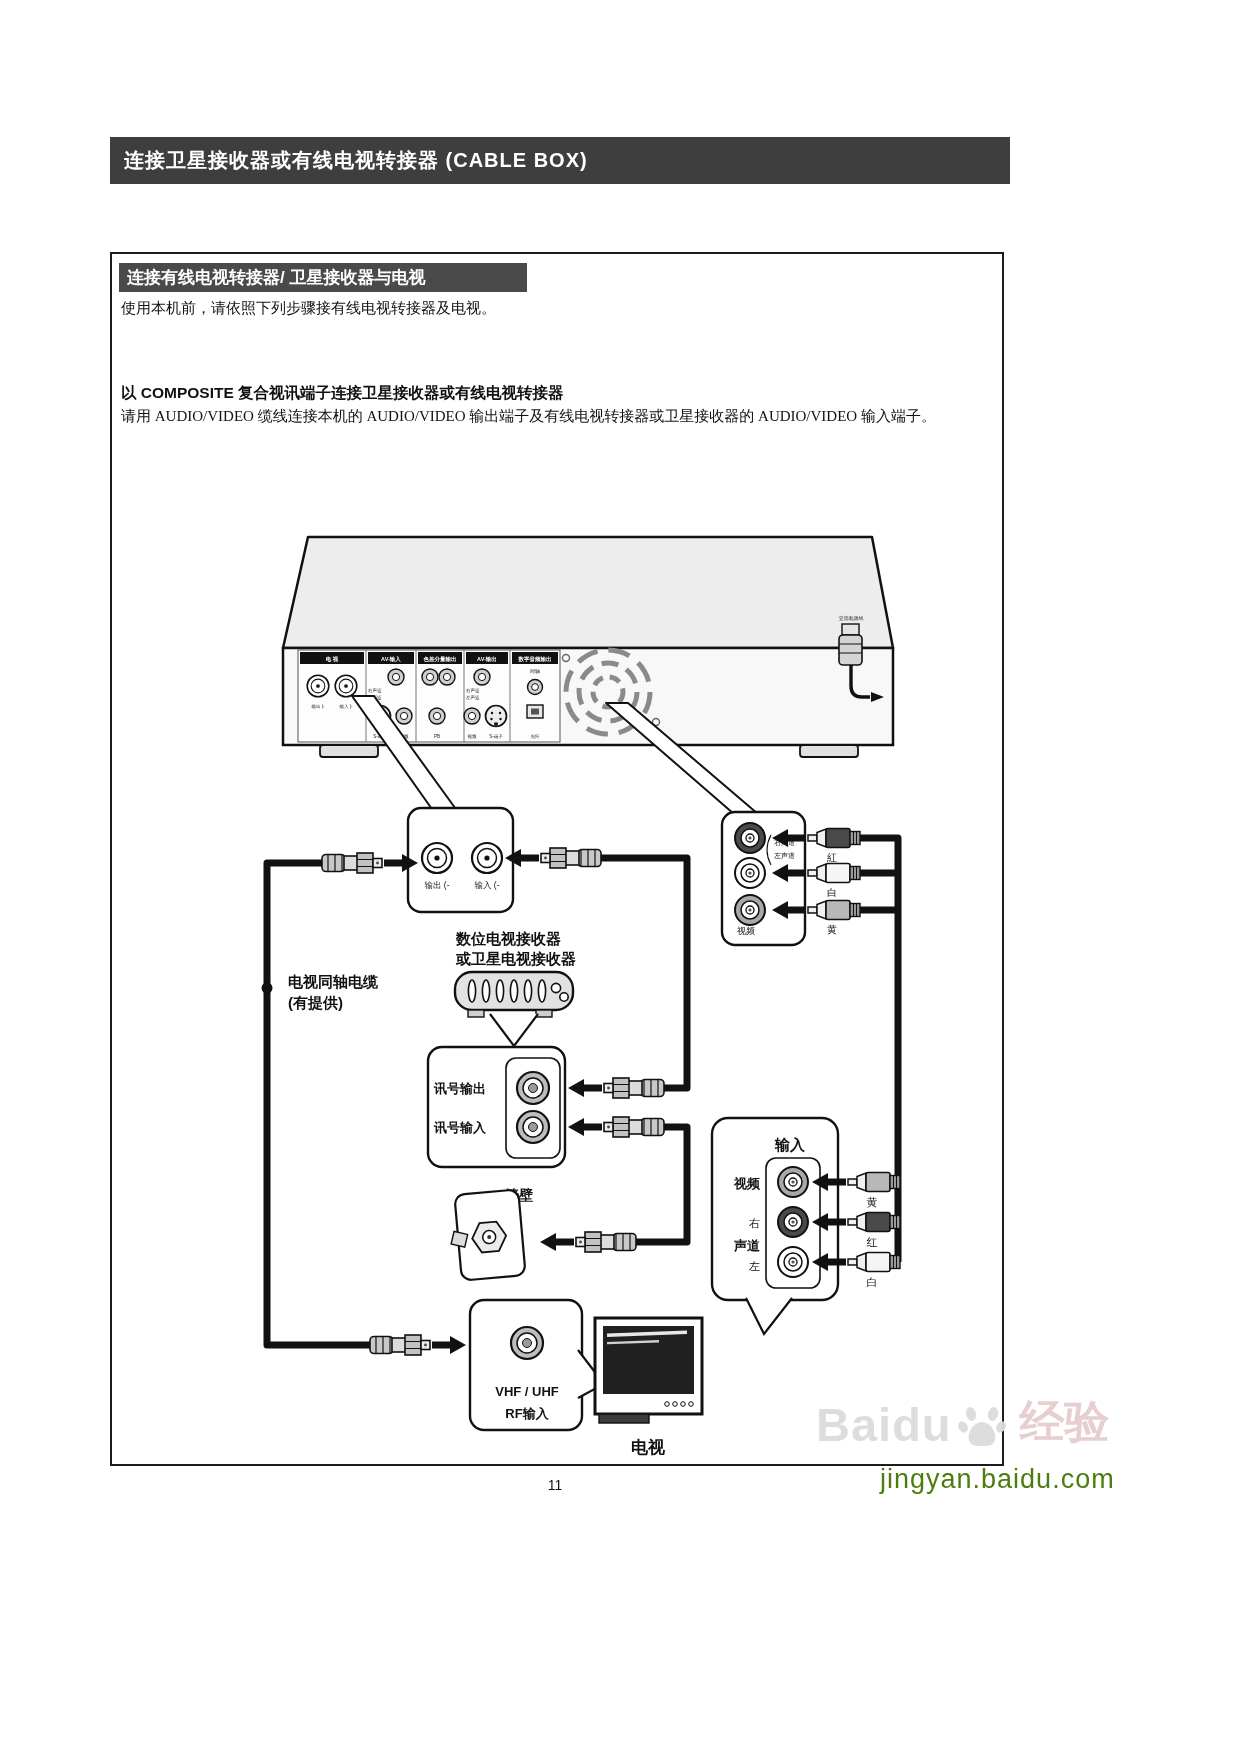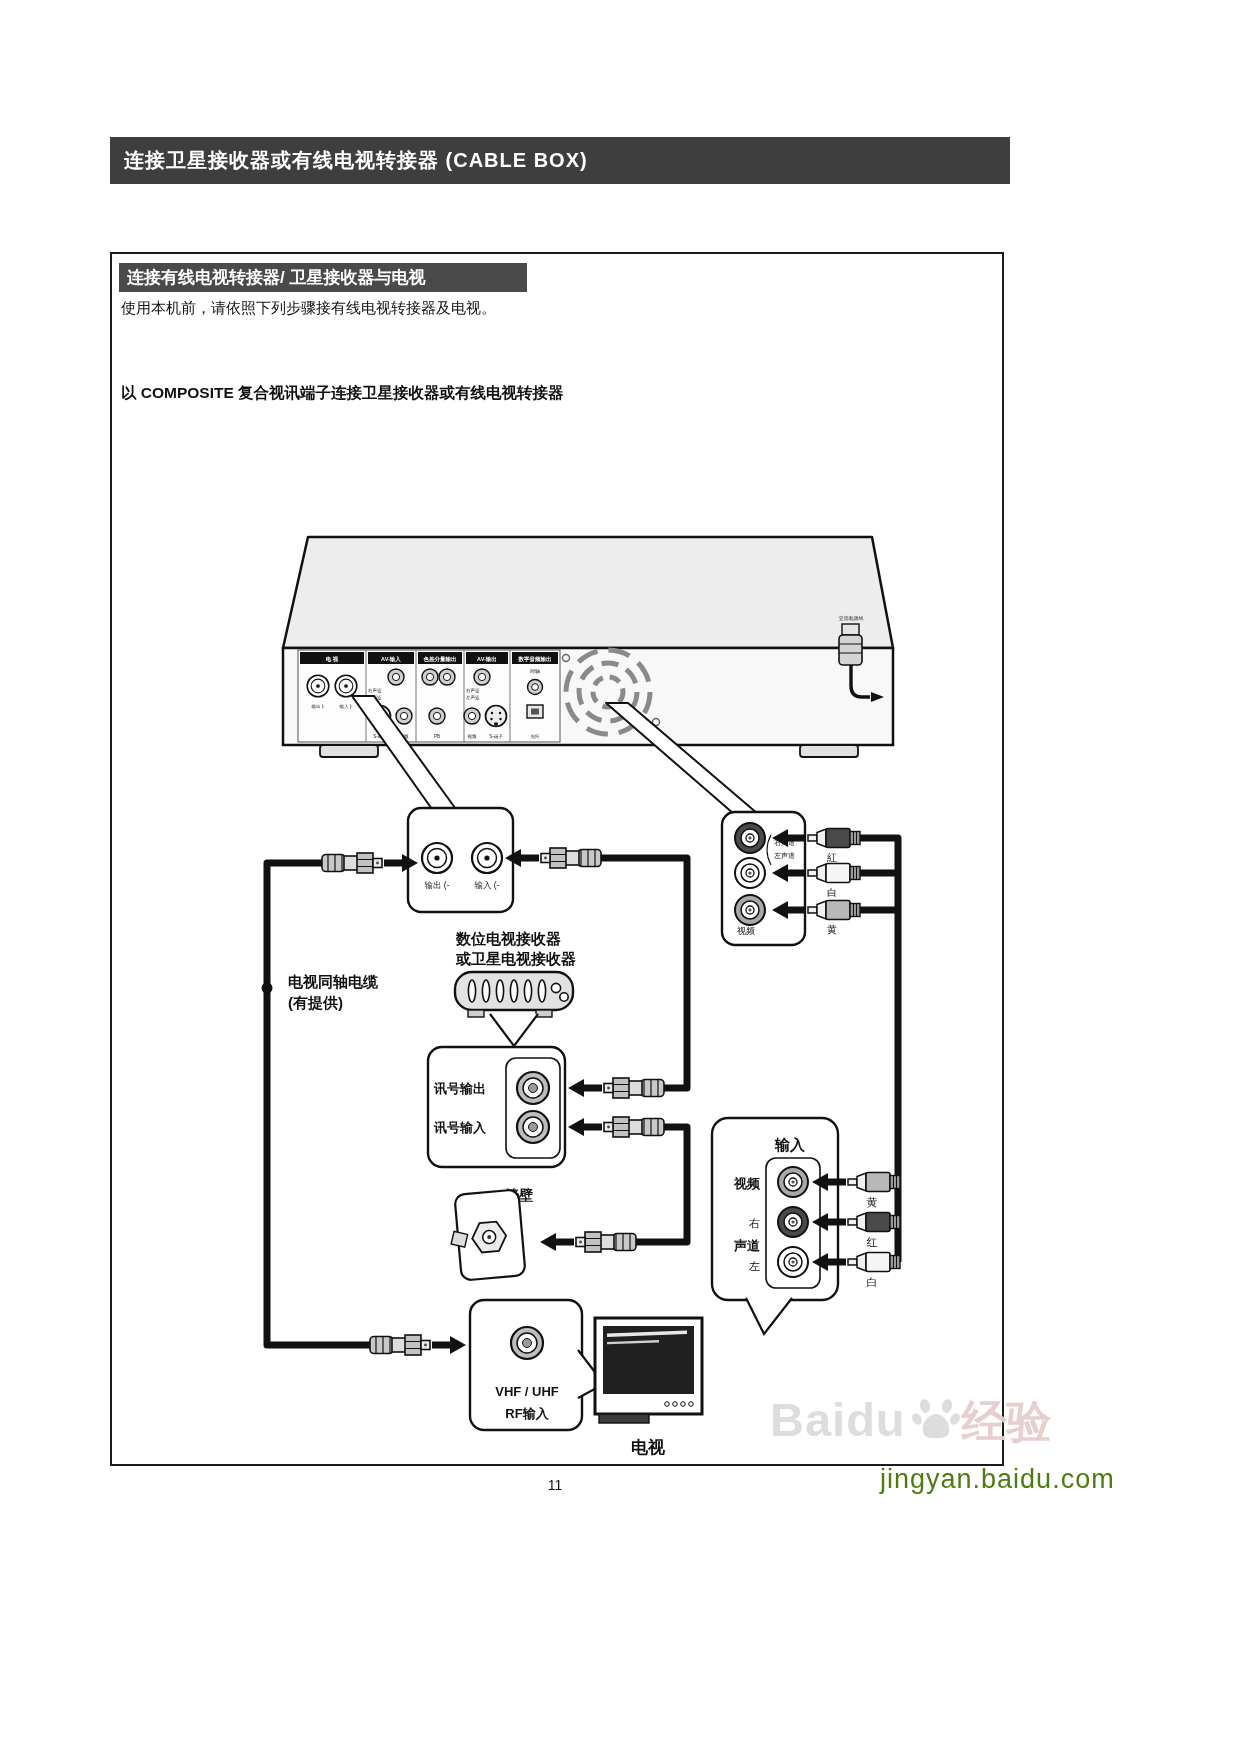--- a/index.html
+++ b/index.html
@@ -10,23 +10,23 @@
        font-weight:bold;font-size:20px;line-height:47px;padding-left:14px;letter-spacing:1px;}
   .cbox{left:110px;top:252px;width:890px;height:1210px;border:2px solid #1c1c1c;background:#fff;}
   .subhdr{left:119px;top:263px;width:400px;height:29px;background:#4a4a4a;color:#fff;
           font-weight:bold;font-size:17px;line-height:29px;padding-left:8px;}
   .p1{left:121px;top:299px;width:860px;font-size:15px;
       font-family:"Liberation Serif","DejaVu Serif",serif;}
   .mt{left:121px;top:383px;width:860px;font-size:15.5px;font-weight:bold;}
   .md{left:121px;top:407px;width:870px;font-size:15px;
       font-family:"Liberation Serif","DejaVu Serif",serif;}
   .pgnum{left:110px;top:1477px;width:890px;text-align:center;font-size:14px;}
-  .wm{left:770px;top:1392px;display:flex;align-items:flex-start;opacity:.95;}
+  .wm{left:816px;top:1392px;display:flex;align-items:flex-end;opacity:.95;}
   .wm .b{font-size:47px;font-weight:bold;color:#dcdcdc;letter-spacing:1px;}
-  .wm .j{font-size:45px;font-weight:bold;color:#e7cdcd;margin-left:0;}
+  .wm .j{font-size:45px;font-weight:bold;color:#e7cdcd;margin-left:12px;}
   .wmurl{left:880px;top:1464px;font-size:27px;font-weight:normal;color:#4d7c0f;letter-spacing:1px;}
   svg text{font-family:"Liberation Sans","DejaVu Sans",sans-serif;fill:#111;}
   .t16b{font-size:17px;font-weight:bold;}
   .t15b{font-size:15px;font-weight:600;}
   .t14b{font-size:14px;font-weight:600;}
   .t13b{font-size:13px;font-weight:700;}
   .t11{font-size:11px;}
   .t10{font-size:10px;}
   .t9{font-size:9px;}
   .t85{font-size:8.5px;}
@@ -42,20 +42,21 @@
 
 <div class="page">
 
   <div class="abs cbox"></div>
 
   <div class="abs hdr">连接卫星接收器或有线电视转接器 (CABLE BOX)</div>
 
   <div class="abs subhdr">连接有线电视转接器/ 卫星接收器与电视</div>
   <div class="abs p1">使用本机前，请依照下列步骤接有线电视转接器及电视。</div>
   <div class="abs mt">以 COMPOSITE  复合视讯端子连接卫星接收器或有线电视转接器</div>
+  <div class="abs md">请用 AUDIO/VIDEO 缆线连接本机的  AUDIO/VIDEO 输出端子及有线电视转接器或卫星接收器的 AUDIO/VIDEO 输入端子。</div>
 
   <svg class="abs" style="left:0;top:0" width="1240" height="1754" viewBox="0 0 1240 1754">
     <defs>
       <g id="arr">
         <polygon points="0,0 16,-9 16,-3.5 34,-3.5 34,3.5 16,3.5 16,9" fill="#111"></polygon>
       </g>
       <g id="fplug">
         <rect x="-60" y="-8.5" width="23" height="17" rx="4" fill="#c8c8c8" stroke="#111" stroke-width="1.6"></rect>
         <line x1="-54" y1="-8" x2="-54" y2="8" stroke="#111" stroke-width="1.2"></line>
         <line x1="-47" y1="-8.5" x2="-47" y2="8.5" stroke="#111" stroke-width="1.2"></line>

